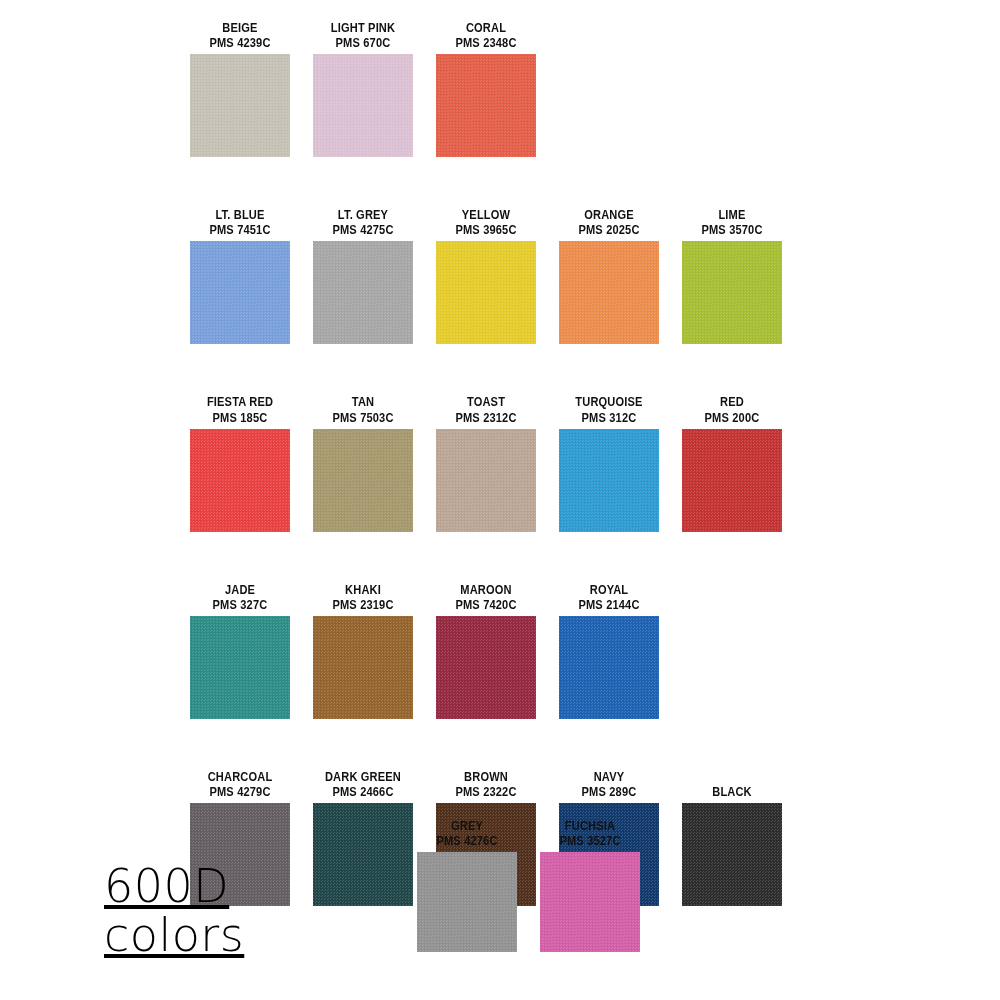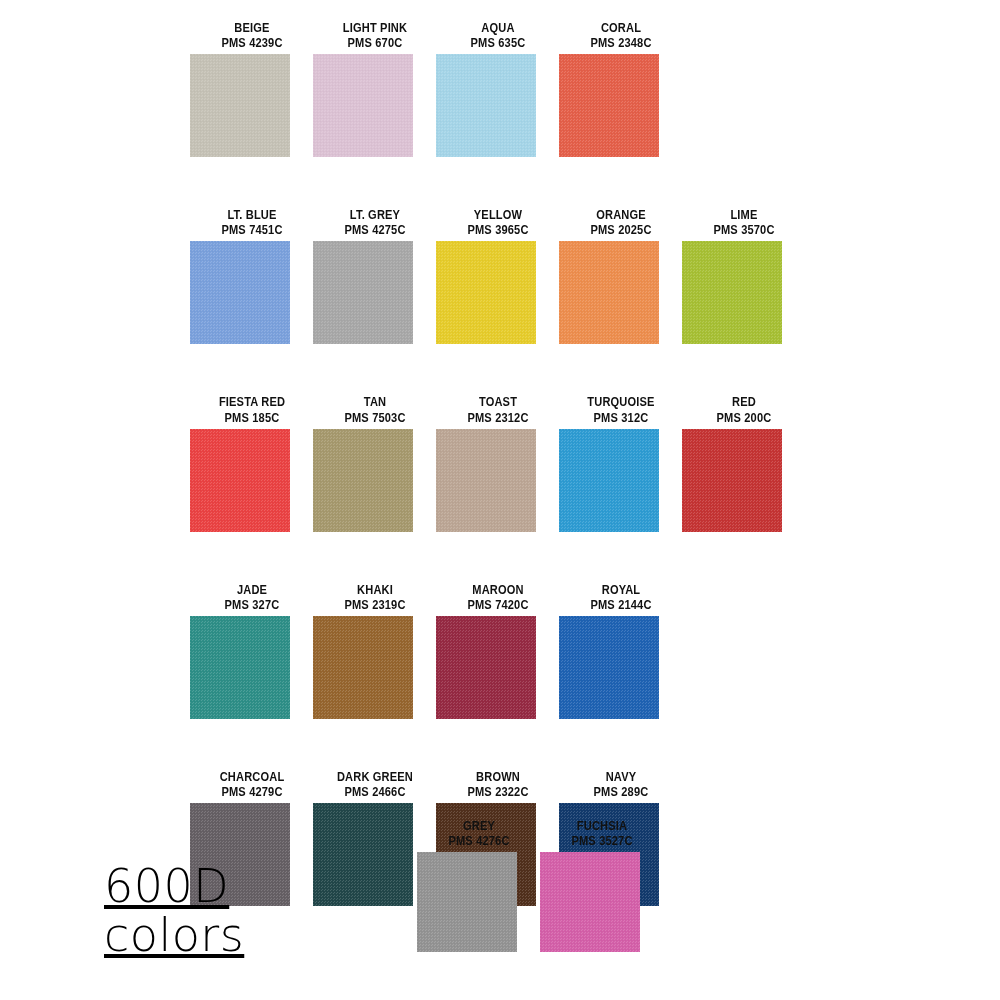--- a/index.html
+++ b/index.html
@@ -25,20 +25,21 @@
   }
   .swatch-row {
     display: flex;
     width: 610px;
   }
   .swatch-cell {
     width: 100px;
     margin-right: 23px;
     display: flex;
     flex-direction: column;
+    align-items: center;
     justify-content: flex-end;
   }
   .swatch-cell:last-child { margin-right: 1px; }
 
   .swatch-labels {
     width: 124px;
     text-align: center;
     line-height: 1.12;
     margin-bottom: 4px;
   }
@@ -122,27 +123,20 @@
       </div>
       <div class="swatch-cell">
         <div class="swatch-labels">
           <span class="swatch-name">LIGHT PINK</span>
           <span class="swatch-pms">PMS 670C</span>
         </div>
         <div class="swatch-chip" style="background-color: rgb(222, 195, 214);"></div>
       </div>
       <div class="swatch-cell">
         <div class="swatch-labels">
-          <span class="swatch-name">AQUA</span>
-          <span class="swatch-pms">PMS 635C</span>
-        </div>
-        <div class="swatch-chip" style="background-color: rgb(166, 215, 234);"></div>
-      </div>
-      <div class="swatch-cell">
-        <div class="swatch-labels">
           <span class="swatch-name">CORAL</span>
           <span class="swatch-pms">PMS 2348C</span>
         </div>
         <div class="swatch-chip" style="background-color: rgb(230, 96, 74);"></div>
       </div>
     </div>
     <div class="swatch-row">
       <div class="swatch-cell">
         <div class="swatch-labels">
           <span class="swatch-name">LT. BLUE</span>
@@ -267,20 +261,26 @@
           <span class="swatch-pms">PMS 2322C</span>
         </div>
         <div class="swatch-chip" style="background-color: rgb(81, 48, 28);"></div>
       </div>
       <div class="swatch-cell">
         <div class="swatch-labels">
           <span class="swatch-name">NAVY</span>
           <span class="swatch-pms">PMS 289C</span>
         </div>
         <div class="swatch-chip" style="background-color: rgb(18, 58, 109);"></div>
+      </div>
+      <div class="swatch-cell">
+        <div class="swatch-labels">
+          <span class="swatch-name">BLACK</span>
+        </div>
+        <div class="swatch-chip" style="background-color: rgb(46, 46, 46);"></div>
       </div>
     </div>
   </div>
 <div id="swatch-grid-bottom">
     <div class="swatch-row">
       <div class="swatch-cell">
         <div class="swatch-labels">
           <span class="swatch-name">GREY</span>
           <span class="swatch-pms">PMS 4276C</span>
         </div>

